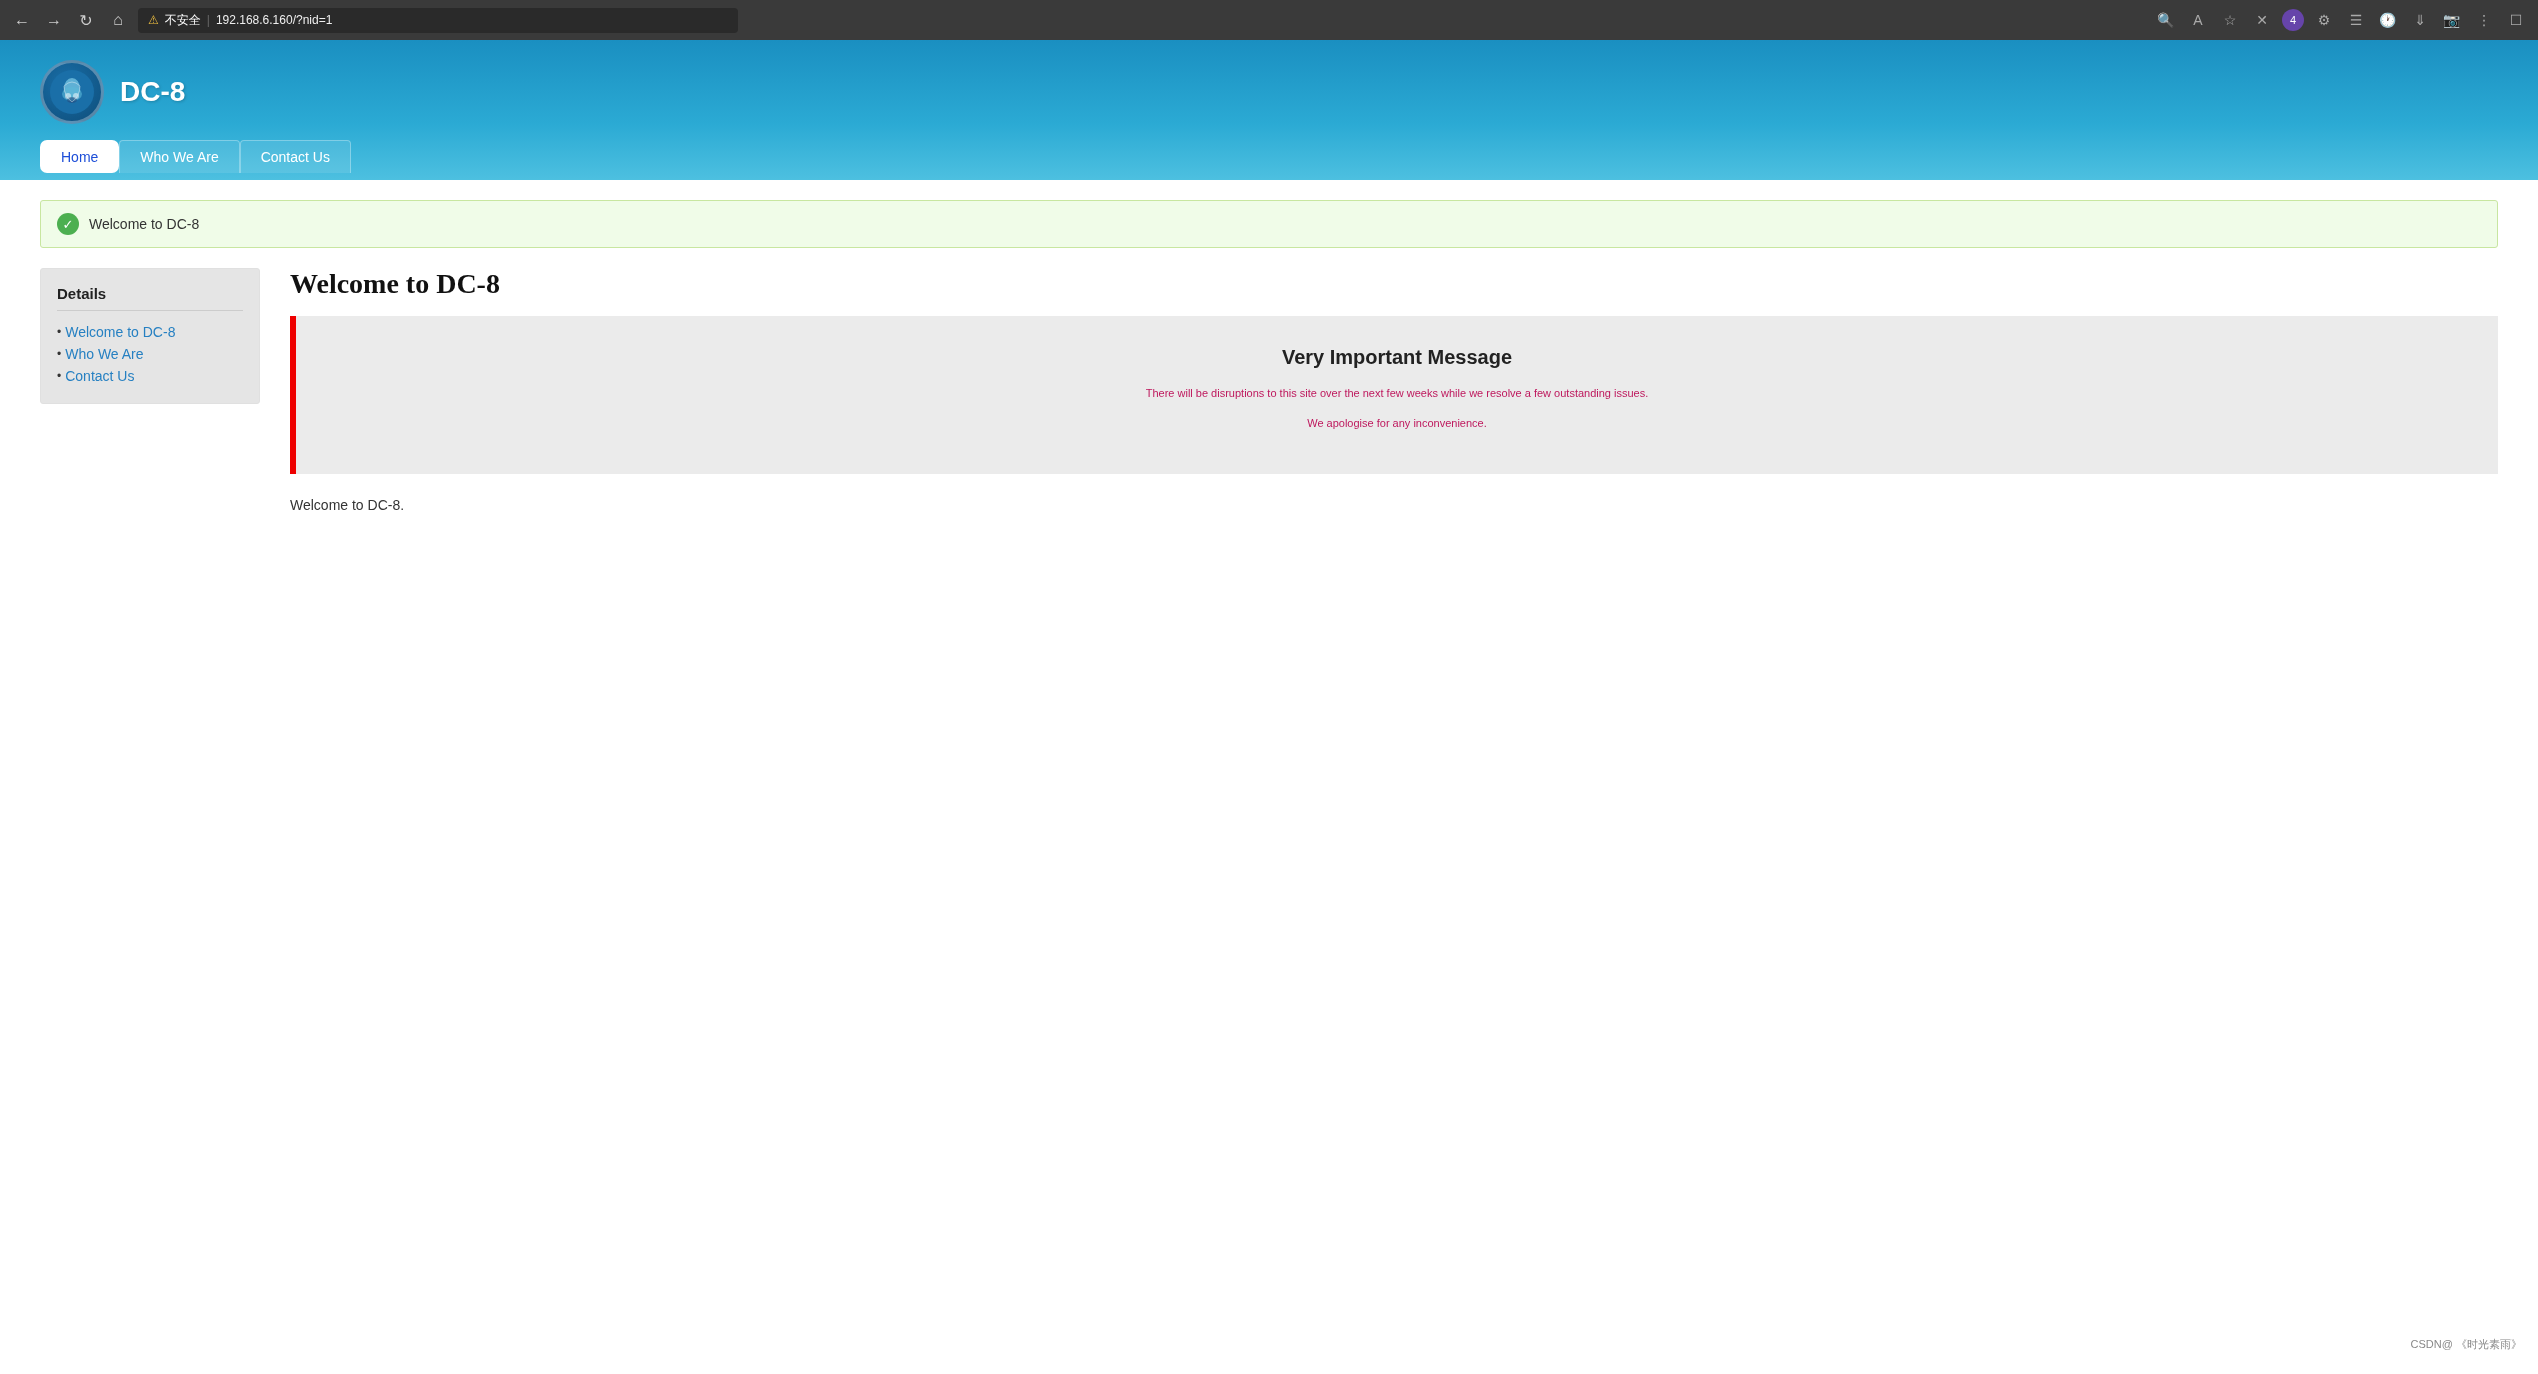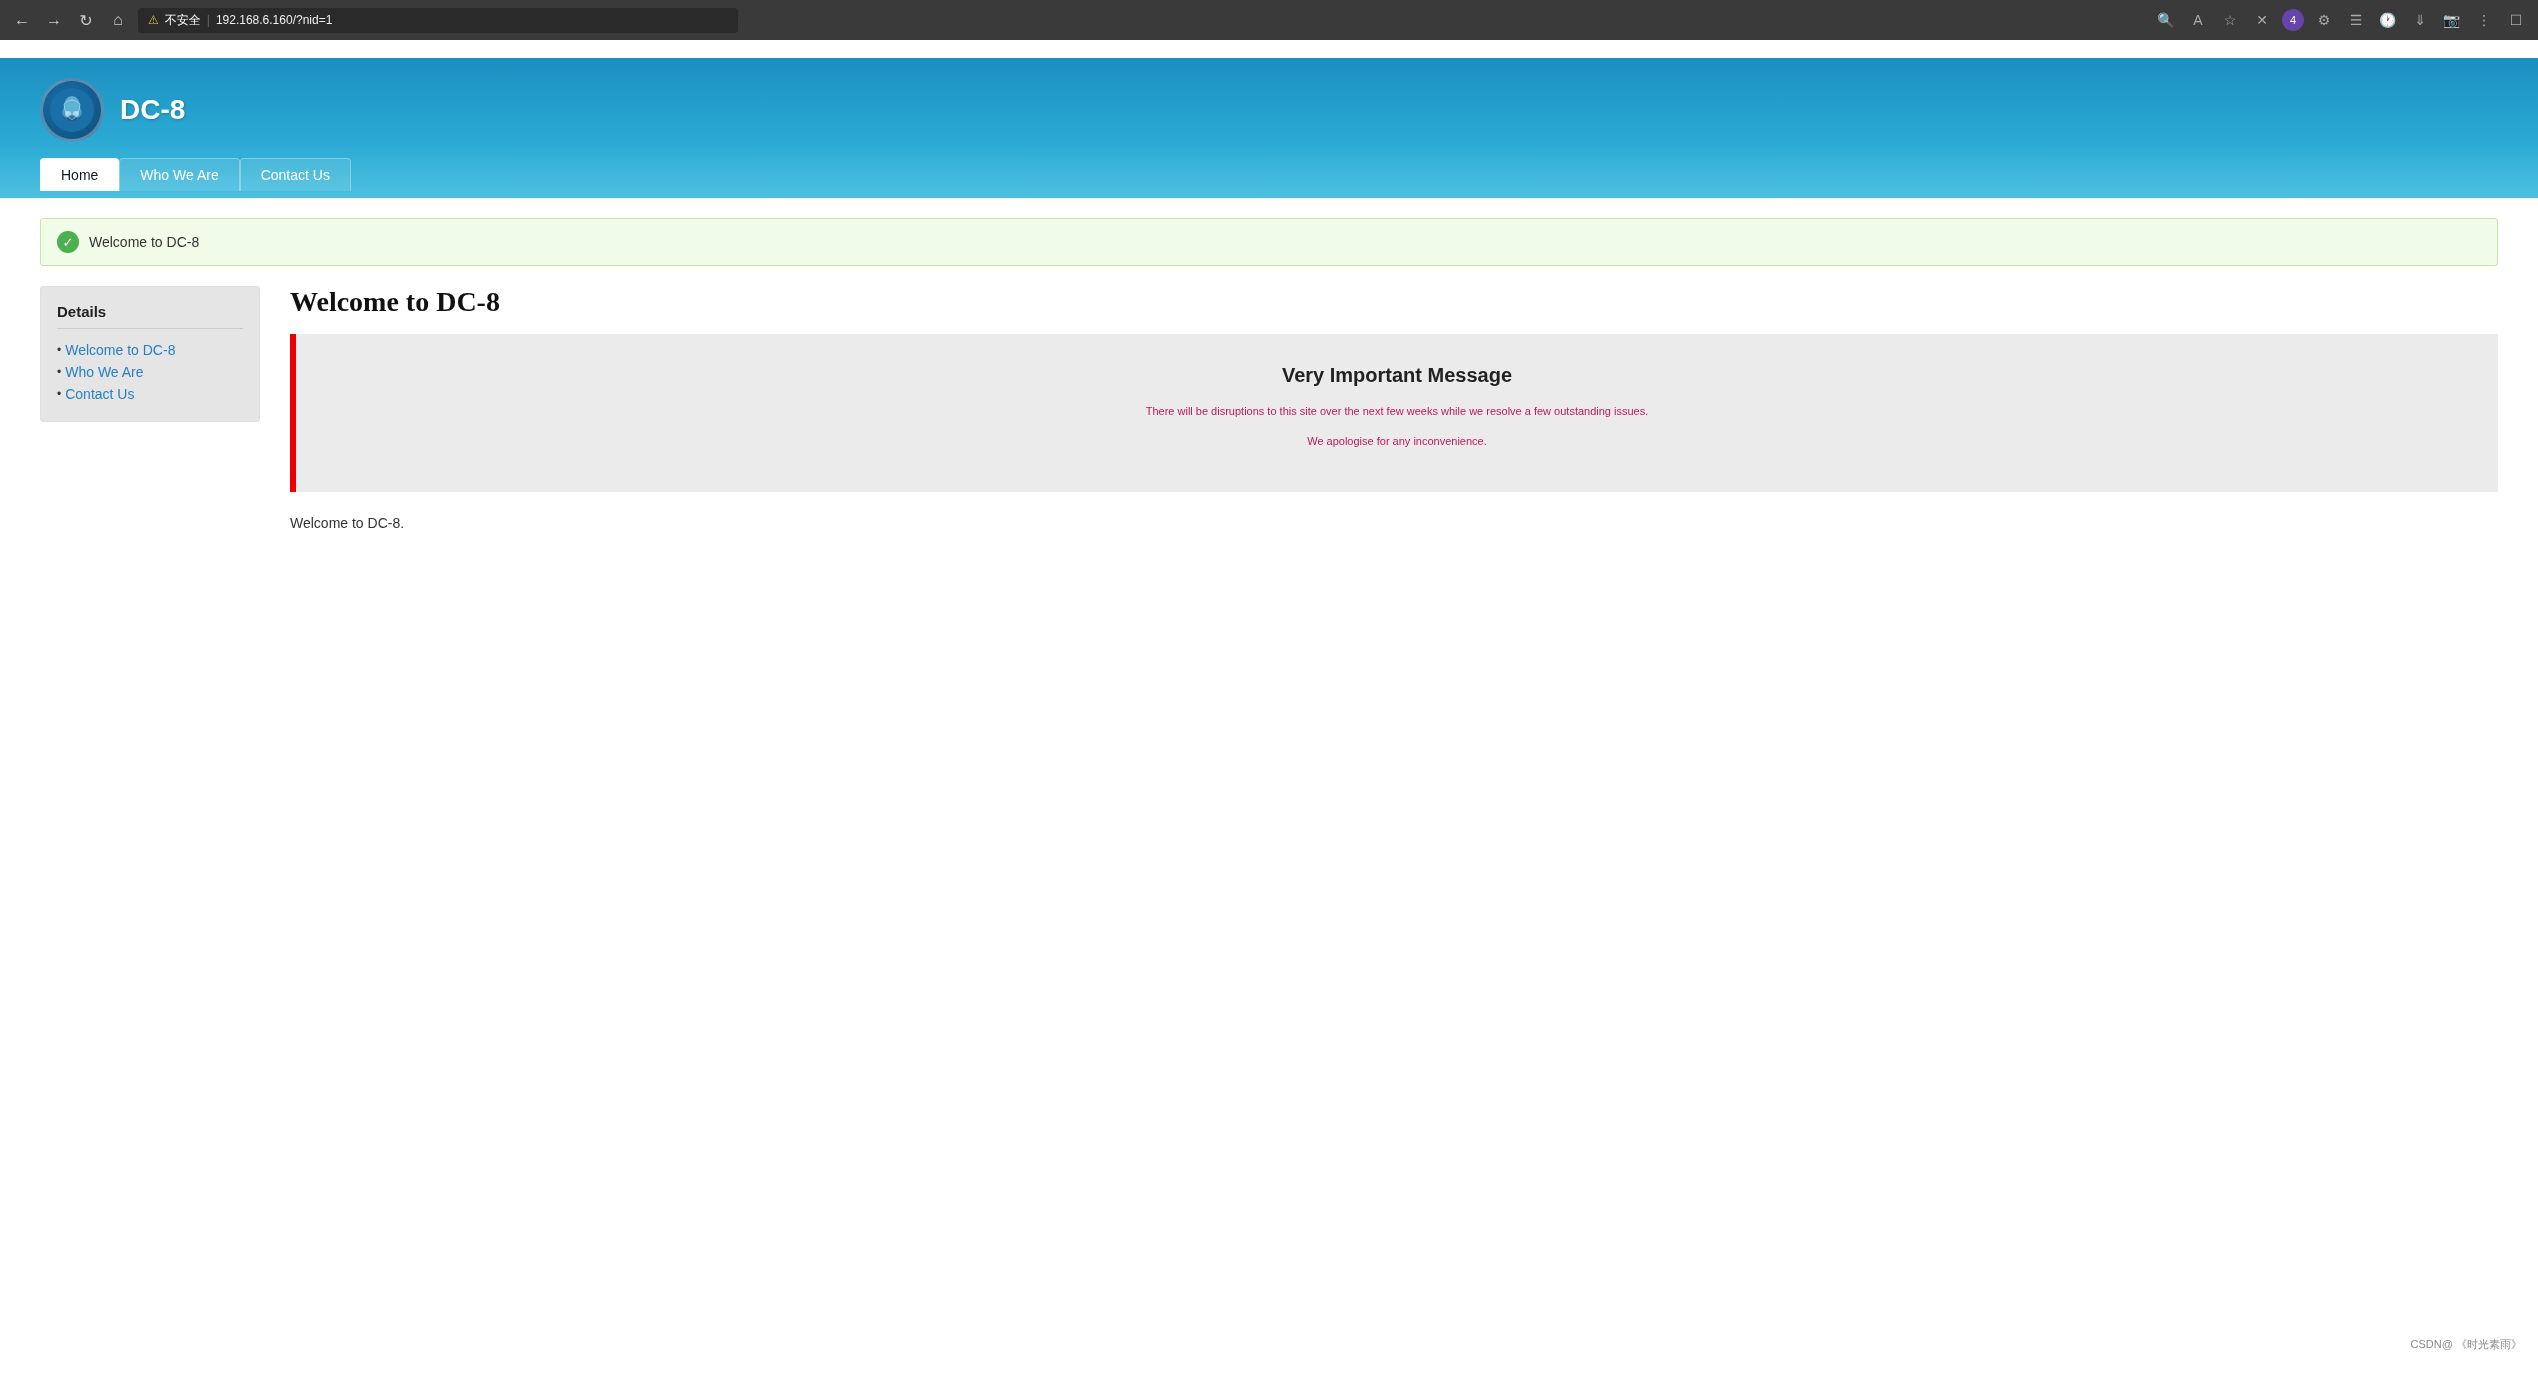--- a/index.html
+++ b/index.html
@@ -47,21 +47,20 @@
       cursor: pointer; font-size: 14px;
       display: flex; align-items: center; justify-content: center;
       border-radius: 3px;
     }
 
     
     .site-header {
       background: linear-gradient(180deg, #1a8fc1 0%, #2baad4 60%, #4dc0e0 100%);
       padding: 20px 40px 0 40px;
       min-height: 140px;
-      margin-top: 18px;
     }
     .site-branding {
       display: flex;
       align-items: center;
       gap: 16px;
       padding-bottom: 16px;
     }
     .drupal-logo {
       width: 64px; height: 64px;
       background: radial-gradient(circle at 40% 35%, #1a6fa8, #0d4d7a);
@@ -92,22 +91,23 @@
       border-top-left-radius: 4px;
       border-top-right-radius: 4px;
       border: 1px solid rgba(255,255,255,0.3);
       border-bottom: none;
       background: rgba(255,255,255,0.1);
       text-decoration: none;
       transition: background 0.2s;
     }
     .nav-tab.active {
       background: #fff;
-      color: #0f172a;
+      color: #1d4ed8;
       font-weight: normal;
+      border-radius: 7px;
     }
 
     
     .page-content {
       background: #fff;
       min-height: 600px;
     }
 
     
     .message-bar {

